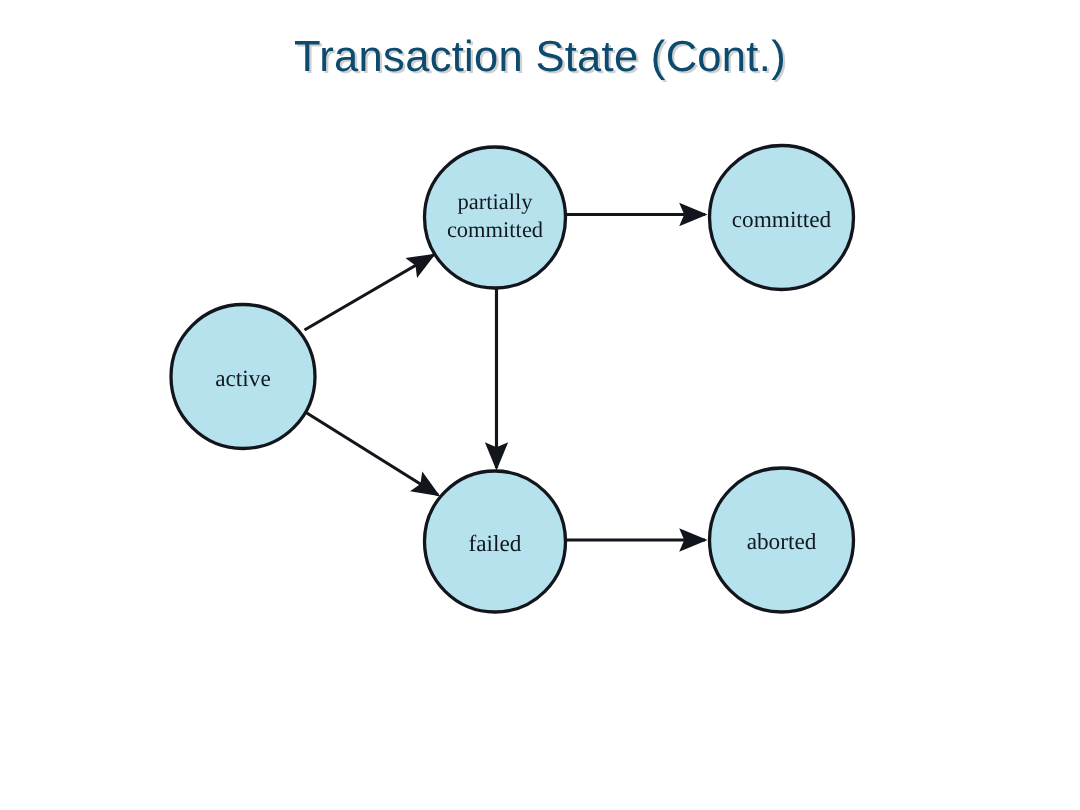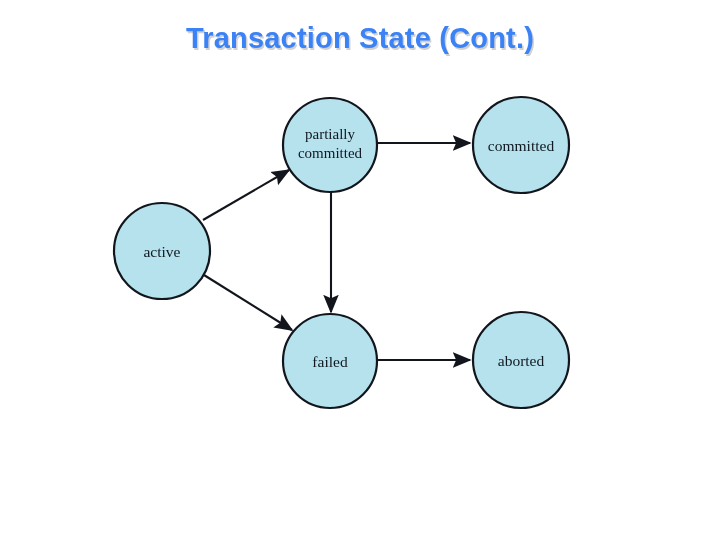--- a/index.html
+++ b/index.html
@@ -20,24 +20,24 @@
     height: 540px;
     background: #ffffff;
   }
   #slide-title {
     position: absolute;
     left: 0;
     top: 22px;
     width: 720px;
     text-align: center;
     font-family: "Liberation Sans", sans-serif;
-    font-weight: bold;
+    font-weight: normal;
     font-size: 29px;
     letter-spacing: 0.2px;
-    color: #3b82f6;
+    color: #0c4a6e;
     text-shadow: 1.5px 1.5px 0 rgba(170,170,170,0.55);
     white-space: nowrap;
   }
   #diagram {
     position: absolute;
     left: 0;
     top: 0;
     width: 720px;
     height: 540px;
   }

